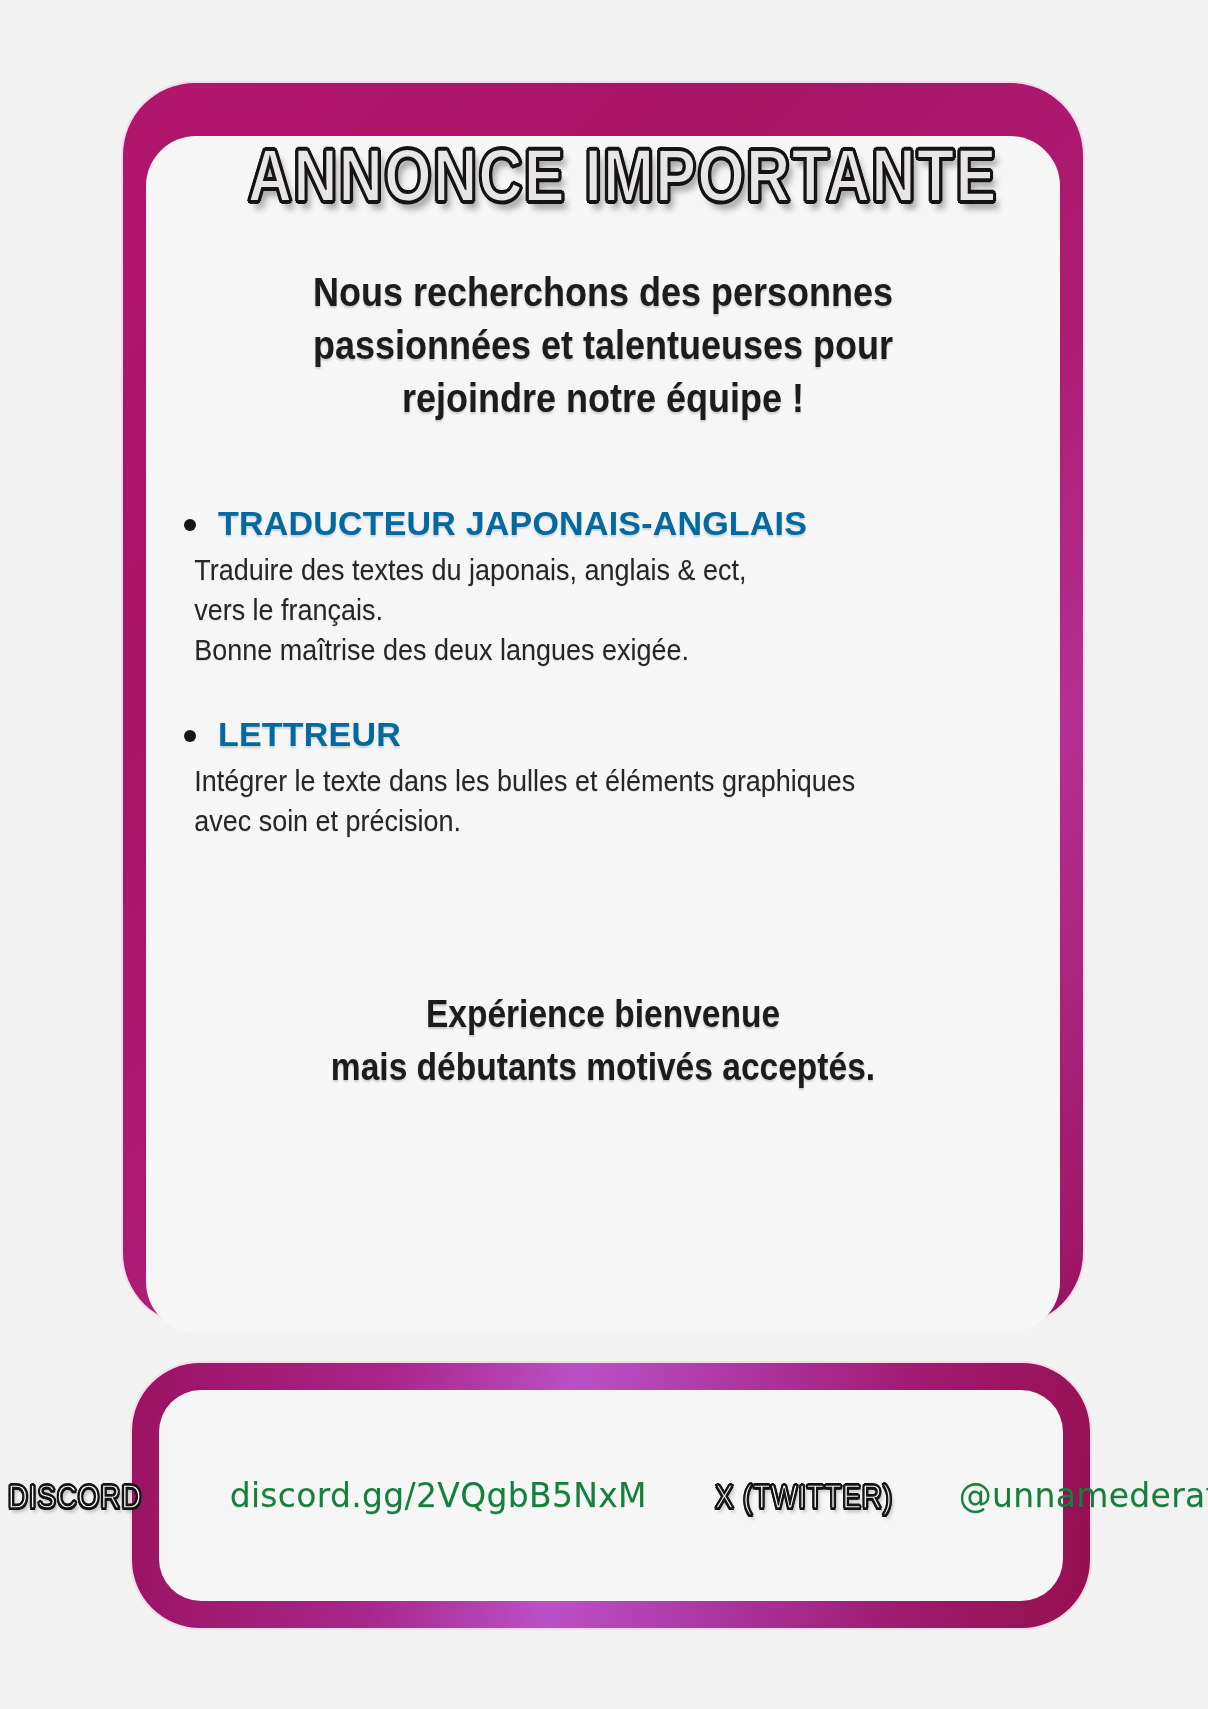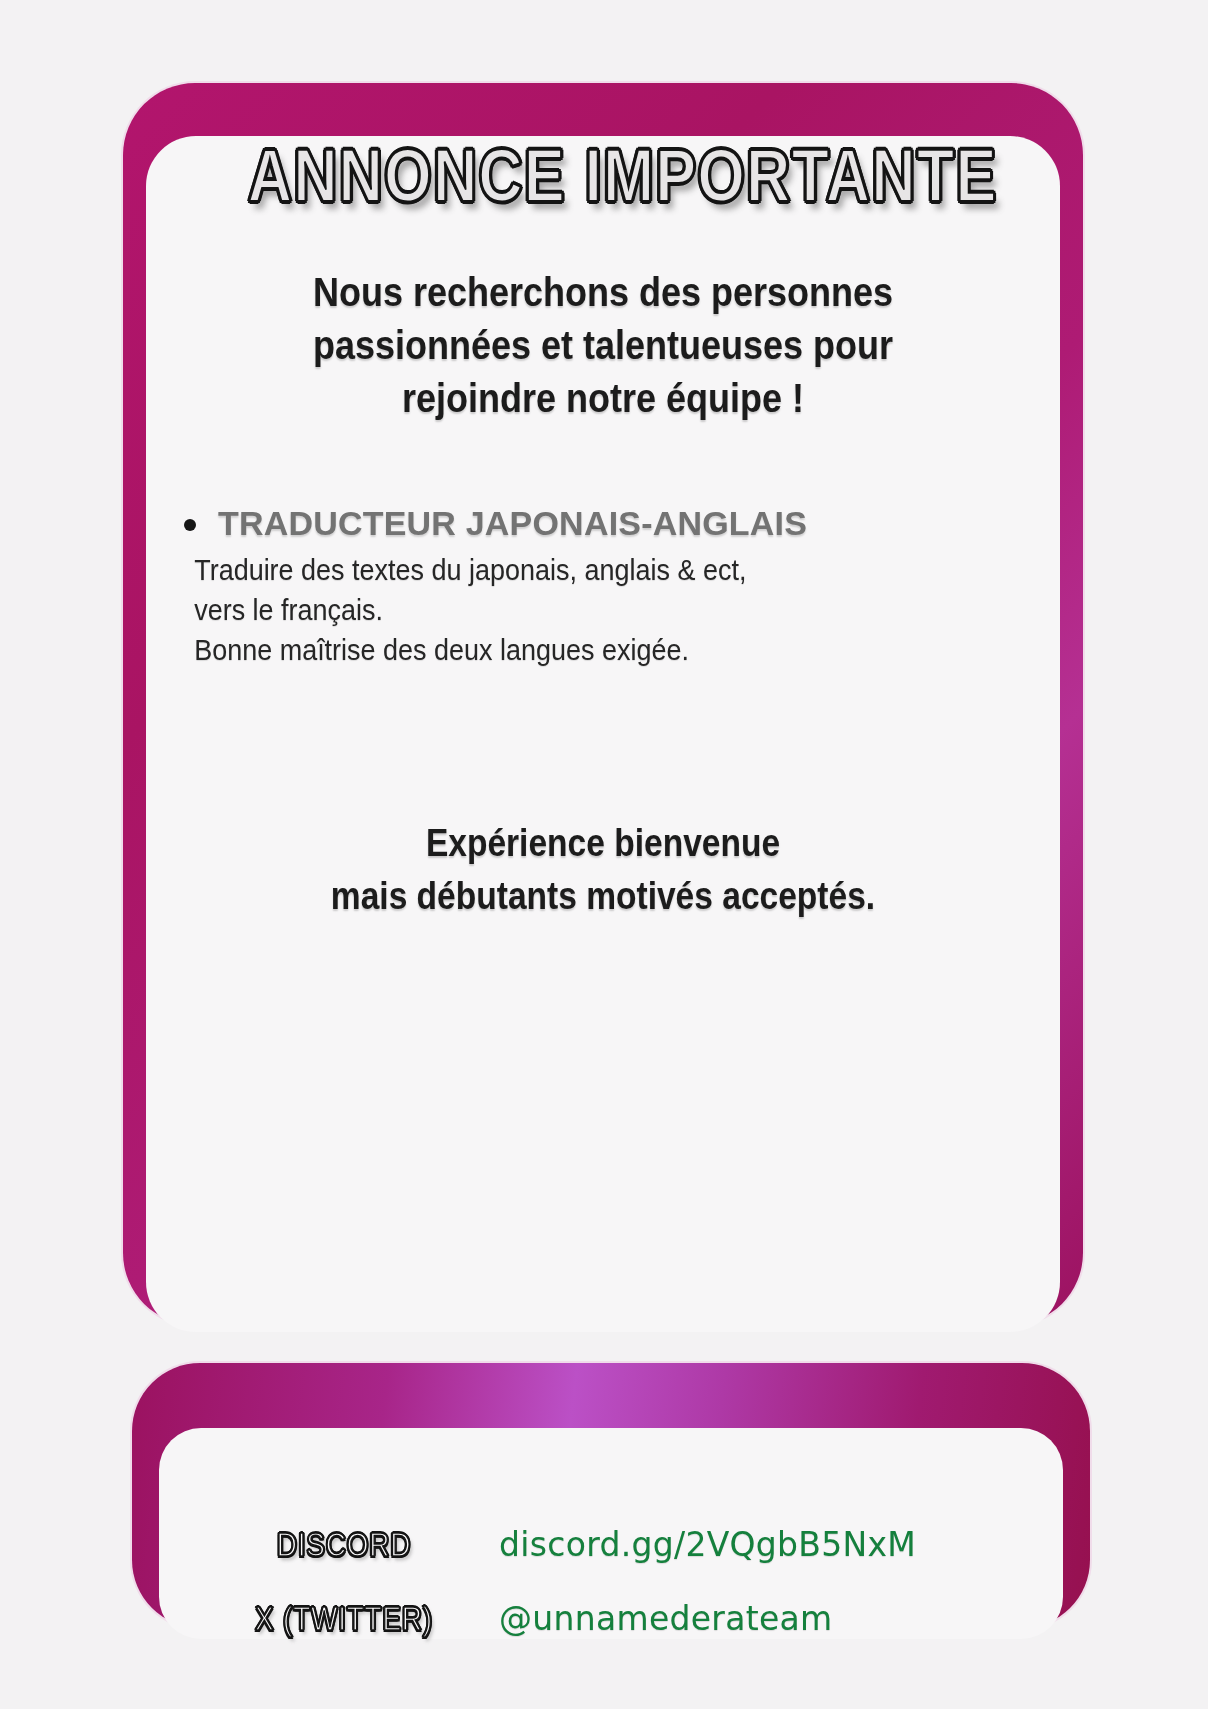--- a/index.html
+++ b/index.html
@@ -76,21 +76,21 @@
   .bullet-dot {
     width: 12px; height: 12px;
     margin: 4px 22px 0 14px;
     border-radius: 50%;
     background: #161616;
     flex: 0 0 auto;
   }
   .role-title {
     font-size: 34px; font-weight: 700;
     line-height: 40px;
-    color: #737373;
+    color: #0369a1;
     letter-spacing: 0.2px;
     text-shadow: 0 2px 2px rgba(0,0,0,0.16);
     white-space: nowrap;
   }
   .role-desc {
     margin-top: 7px;
     padding-left: 26px;
     font-size: 29px;
     line-height: 40px;
     color: #262626;
@@ -107,25 +107,24 @@
     color: #1c1c1c;
     white-space: pre-line;
     transform: scaleX(0.86);
     transform-origin: center;
     text-shadow: 0 2px 2px rgba(0,0,0,0.18);
   }
 
   
   .contact-inner {
     display: flex;
-    flex-direction: column;
-    justify-content: flex-end;
+    flex-direction: row;
+    justify-content: center;
     gap: 32px;
     padding: 0 40px 0 60px;
-    margin-top: 38px;
   }
   .contact-row {
     display: grid;
     grid-template-columns: 250px 1fr;
     align-items: center;
     column-gap: 30px;
   }
   .contact-label {
     font-size: 34px;
     line-height: 42px;
@@ -169,20 +168,28 @@
         <li class="role">
           <div class="role-heading-row">
             <span class="bullet-dot"></span>
             <span class="role-title">TRADUCTEUR JAPONAIS-ANGLAIS</span>
           </div>
           <p class="role-desc">Traduire des textes du japonais, anglais &amp; ect,
 vers le français.
 Bonne maîtrise des deux langues exigée.</p>
         </li>
 
+        <li class="role">
+          <div class="role-heading-row">
+            <span class="bullet-dot"></span>
+            <span class="role-title">LETTREUR</span>
+          </div>
+          <p class="role-desc">Intégrer le texte dans les bulles et éléments graphiques
+avec soin et précision.</p>
+        </li>
 
 
       </ul>
 
       <p class="outro">Expérience bienvenue
 mais débutants motivés acceptés.</p>
 
     </div>
   </div>
 

